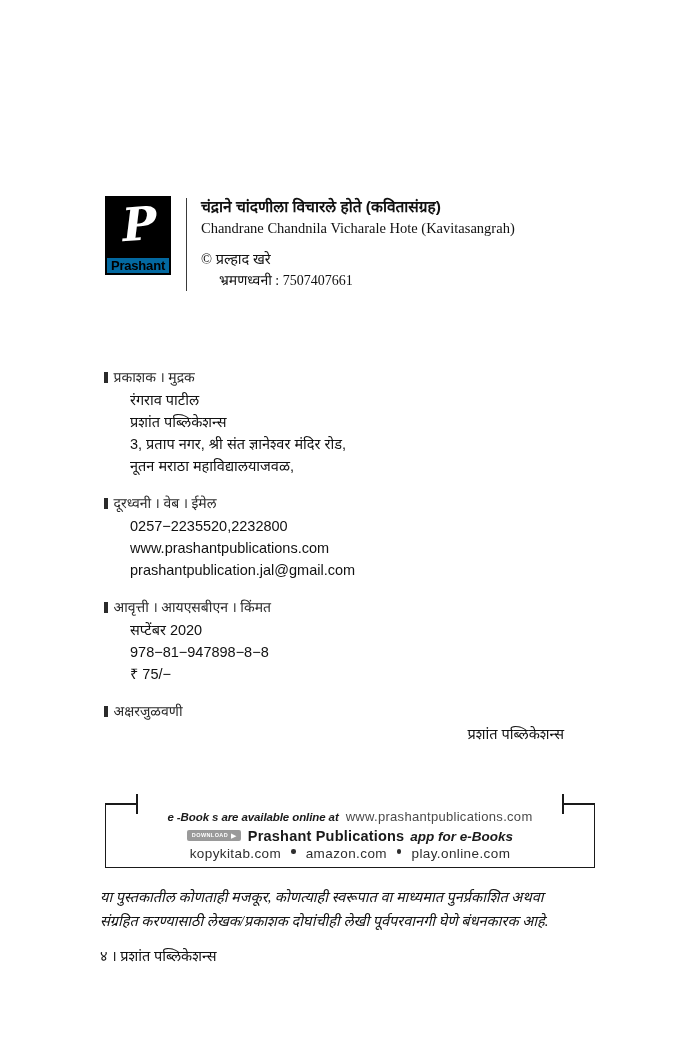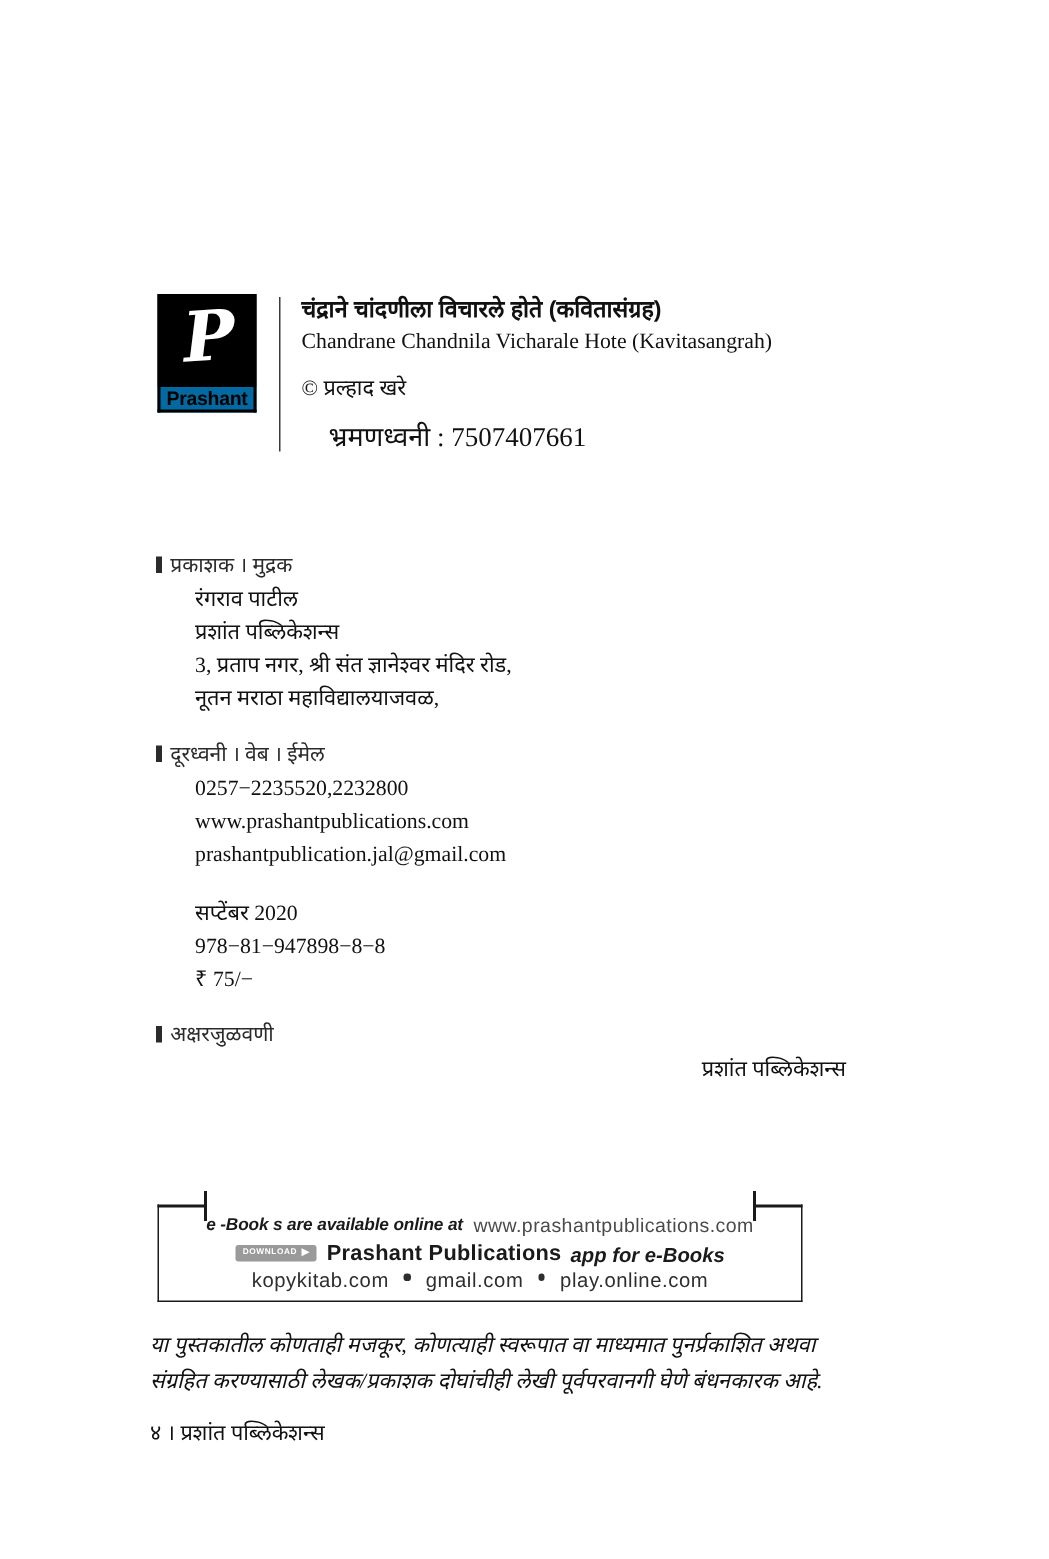--- a/index.html
+++ b/index.html
@@ -103,24 +103,24 @@
     white-space: nowrap;
   }
   .copyright-line {
     font-family: "Liberation Serif", "DejaVu Serif", serif;
     font-size: 14.5px;
     line-height: 20px;
     margin-top: 11px;
   }
   .phone-line {
     font-family: "Liberation Serif", "DejaVu Serif", serif;
-    font-size: 18px;
+    font-size: 14px;
     line-height: 20px;
     padding-left: 18px;
-    margin-top: 12px;
+    margin-top: 2px;
   }
 
   
   .details {
     position: absolute;
     left: 104px;
     top: 368px;
     width: 460px;
   }
   .detail-block {
@@ -145,33 +145,33 @@
     background: #2b2b2b;
     margin-right: 6px;
     flex: 0 0 auto;
     transform: translateY(1px);
   }
   .detail-lines {
     padding-left: 26px;
     margin-top: 1px;
   }
   .detail-line {
-    font-family: Liberation Serif, serif;
+    font-family: Liberation Sans, sans-serif;
     font-size: 14.5px;
     line-height: 22px;
     color: #111;
     white-space: nowrap;
   }
 
   
   .ebook-box {
     position: absolute;
     left: 105px;
     top: 803px;
-    width: 430px;
+    width: 490px;
     height: 65px;
   }
   .ebook-frame {
     position: absolute;
     inset: 0;
     border: 1.6px solid #1a1a1a;
     box-sizing: border-box;
     border-top: none;
   }
   
@@ -363,20 +363,24 @@
         <span>दूरध्वनी । वेब । ईमेल</span>
       </div>
       <div class="detail-lines">
         <div class="detail-line">0257−2235520,2232800</div>
         <div class="detail-line">www.prashantpublications.com</div>
         <div class="detail-line">prashantpublication.jal@gmail.com</div>
       </div>
     </div>
 
     <div class="detail-block">
+      <div class="detail-head">
+        <span class="head-bullet"></span>
+        <span>आवृत्ती । आयएसबीएन । किंमत</span>
+      </div>
       <div class="detail-lines">
         <div class="detail-line">सप्टेंबर 2020</div>
         <div class="detail-line">978−81−947898−8−8</div>
         <div class="detail-line">₹  75/−</div>
       </div>
     </div>
 
     <div class="detail-block">
       <div class="detail-head">
         <span class="head-bullet"></span>
@@ -408,21 +412,21 @@
           <span>DOWNLOAD</span>
           <span class="play">▶</span>
         </span>
         <span class="eb-brand">Prashant Publications</span>
         <span class="eb-app">app for e-Books</span>
       </div>
 
       <div class="ebook-row">
         <span class="eb-store">kopykitab.com</span>
         <span class="eb-dot"></span>
-        <span class="eb-store">gmail.com</span>
+        <span class="eb-store">amazon.com</span>
         <span class="eb-dot"></span>
         <span class="eb-store">play.online.com</span>
       </div>
 
     </div>
   </div>
 
   <div class="legal">
     <div class="legal-line">या पुस्तकातील कोणताही मजकूर, कोणत्याही स्वरूपात वा माध्यमात पुनर्प्रकाशित अथवा</div>
     <div class="legal-line">संग्रहित करण्यासाठी लेखक/प्रकाशक दोघांचीही लेखी पूर्वपरवानगी घेणे बंधनकारक आहे.</div>

